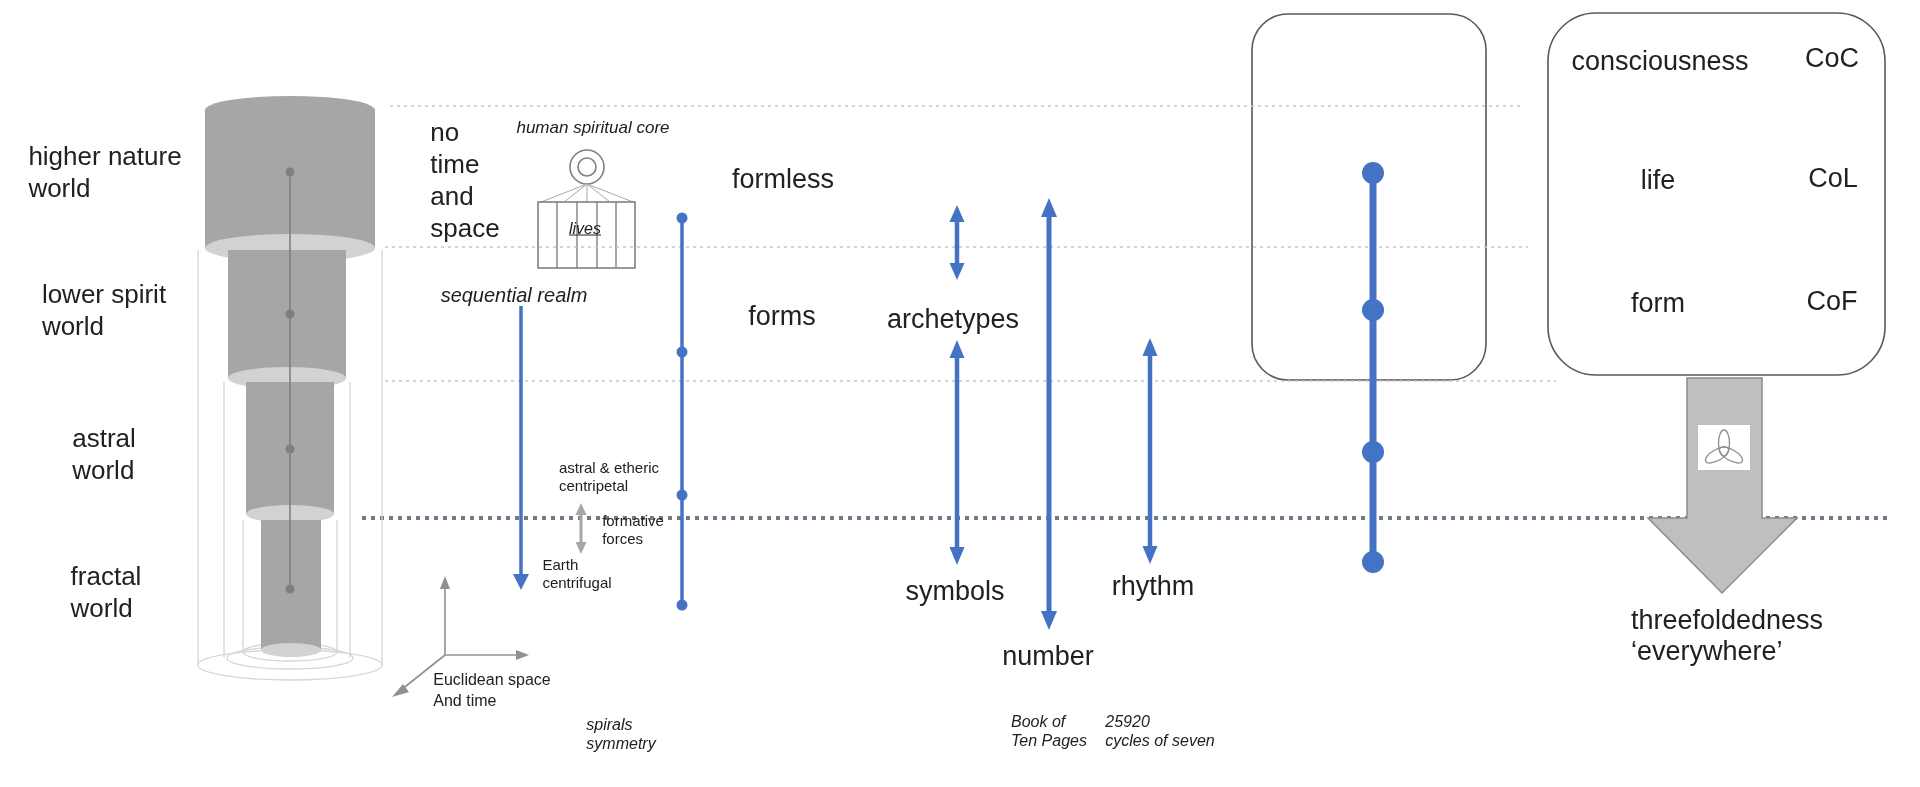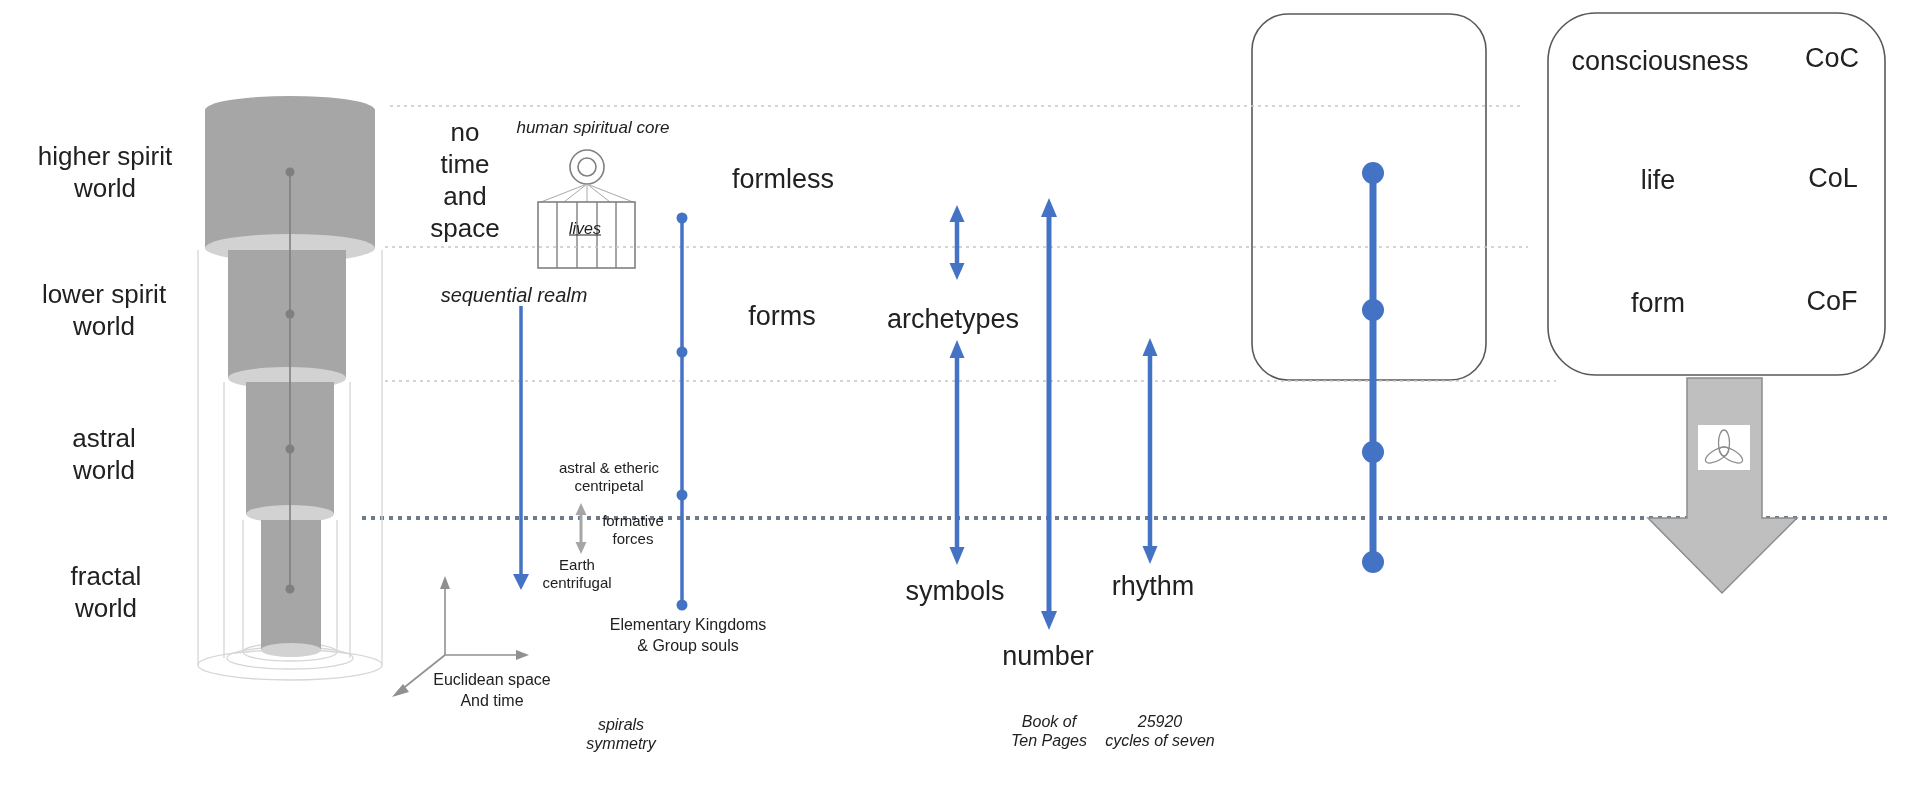--- a/index.html
+++ b/index.html
@@ -1,19 +1,19 @@
 <!DOCTYPE html>
 <html><head>
 <meta charset="utf-8">
 <style>
   html,body{margin:0;padding:0;background:#ffffff;}
   #canvas{position:relative;width:1920px;height:787px;background:#ffffff;overflow:hidden;
           font-family:"Liberation Sans",sans-serif;color:#212121;}
   #shapes{position:absolute;left:0;top:0;}
-  .label{position:absolute;transform:translate(-50%,-50%);white-space:pre-line;text-align:center;color:#212121;}
+  .label{position:absolute;transform:translate(-50%,-50%);white-space:pre-line;color:#212121;}
   .f27{font-size:27px;line-height:32px;}
   .f26{font-size:26px;line-height:32px;}
   .f20i{font-size:20px;font-style:italic;}
   .f17i{font-size:17px;font-style:italic;}
   .f16i{font-size:16px;font-style:italic;line-height:19px;}
   .f16{font-size:16px;line-height:21px;}
   .f15{font-size:15px;line-height:18px;}
   .fract{font-size:25px;line-height:29px;}
   .three{font-size:27px;line-height:31px;}
 </style>
@@ -158,21 +158,21 @@
       <g fill="none" stroke="#8c8c8c" stroke-width="1.3">
         <g transform="translate(1724,451)">
           <ellipse cx="0" cy="-8" rx="5.5" ry="13"></ellipse>
           <ellipse cx="0" cy="-8" rx="5.5" ry="13" transform="rotate(120)"></ellipse>
           <ellipse cx="0" cy="-8" rx="5.5" ry="13" transform="rotate(240)"></ellipse>
         </g>
       </g>
     </g>
   </svg>
 
-  <div class="label f26" style="left:105px;top:172px;">higher spirit
+  <div class="label f26" style="left:105px;top:172px;">higher nature
 world</div>
   <div class="label f26" style="left:104px;top:310px;">lower spirit
 world</div>
   <div class="label f26" style="left:104px;top:454px;">astral
 world</div>
   <div class="label f26" style="left:106px;top:592px;">fractal
 world</div>
 
   <div class="label f26" style="left:465px;top:180px;">no
 time
@@ -188,35 +188,35 @@
   <div class="label f27" style="left:955px;top:591px;">symbols</div>
   <div class="label f27" style="left:1048px;top:656px;">number</div>
   <div class="label f27" style="left:1153px;top:586px;">rhythm</div>
 
   <div class="label f15" style="left:581px;top:477px;margin-left:28px;">astral &amp; etheric
 centripetal</div>
   <div class="label f15" style="left:633px;top:530px;">formative
 forces</div>
   <div class="label f15" style="left:577px;top:574px;">Earth
 centrifugal</div>
-  <div class="label f16" style="left:688px;top:635px;">Elementary Kingdoms
-&amp; Group souls</div>
 
   <div class="label f16" style="left:492px;top:690px;">Euclidean space
 And time</div>
   <div class="label f16i" style="left:621px;top:734px;">spirals
 symmetry</div>
 
   <div class="label f16i" style="left:1049px;top:731px;">Book of
 Ten Pages</div>
   <div class="label f16i" style="left:1160px;top:731px;">25920
 cycles of seven</div>
 
 
   <div class="label f27" style="left:1660px;top:61px;">consciousness</div>
   <div class="label f27" style="left:1832px;top:58px;">CoC</div>
   <div class="label f27" style="left:1658px;top:180px;">life</div>
   <div class="label f27" style="left:1833px;top:178px;">CoL</div>
   <div class="label f27" style="left:1658px;top:303px;">form</div>
   <div class="label f27" style="left:1832px;top:301px;">CoF</div>
 
+  <div class="label three" style="left:1727px;top:636px;">threefoldedness
+‘everywhere’</div>
 
 </div>
 
 </body></html>

